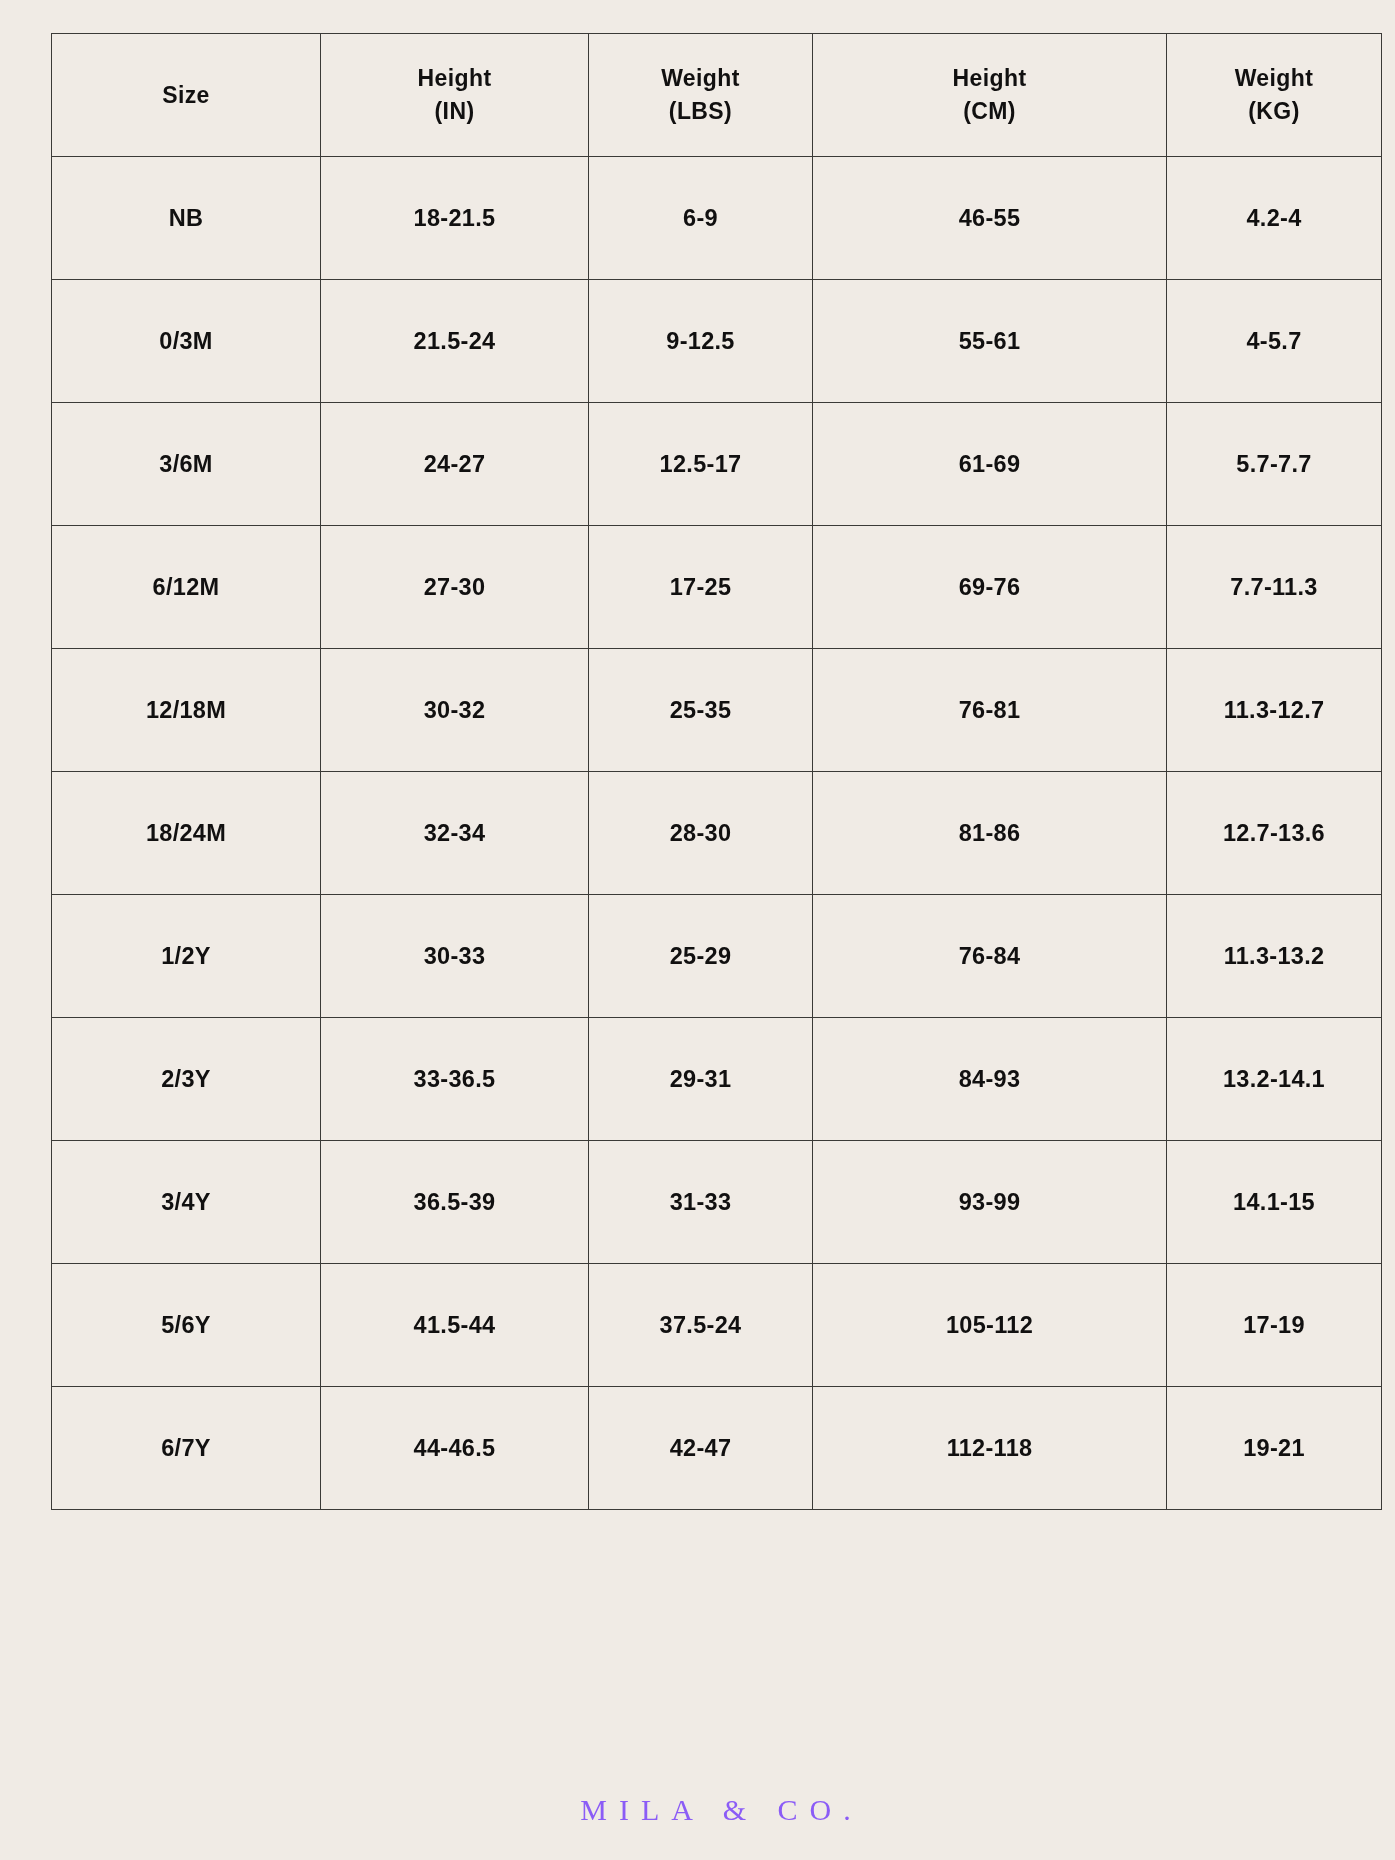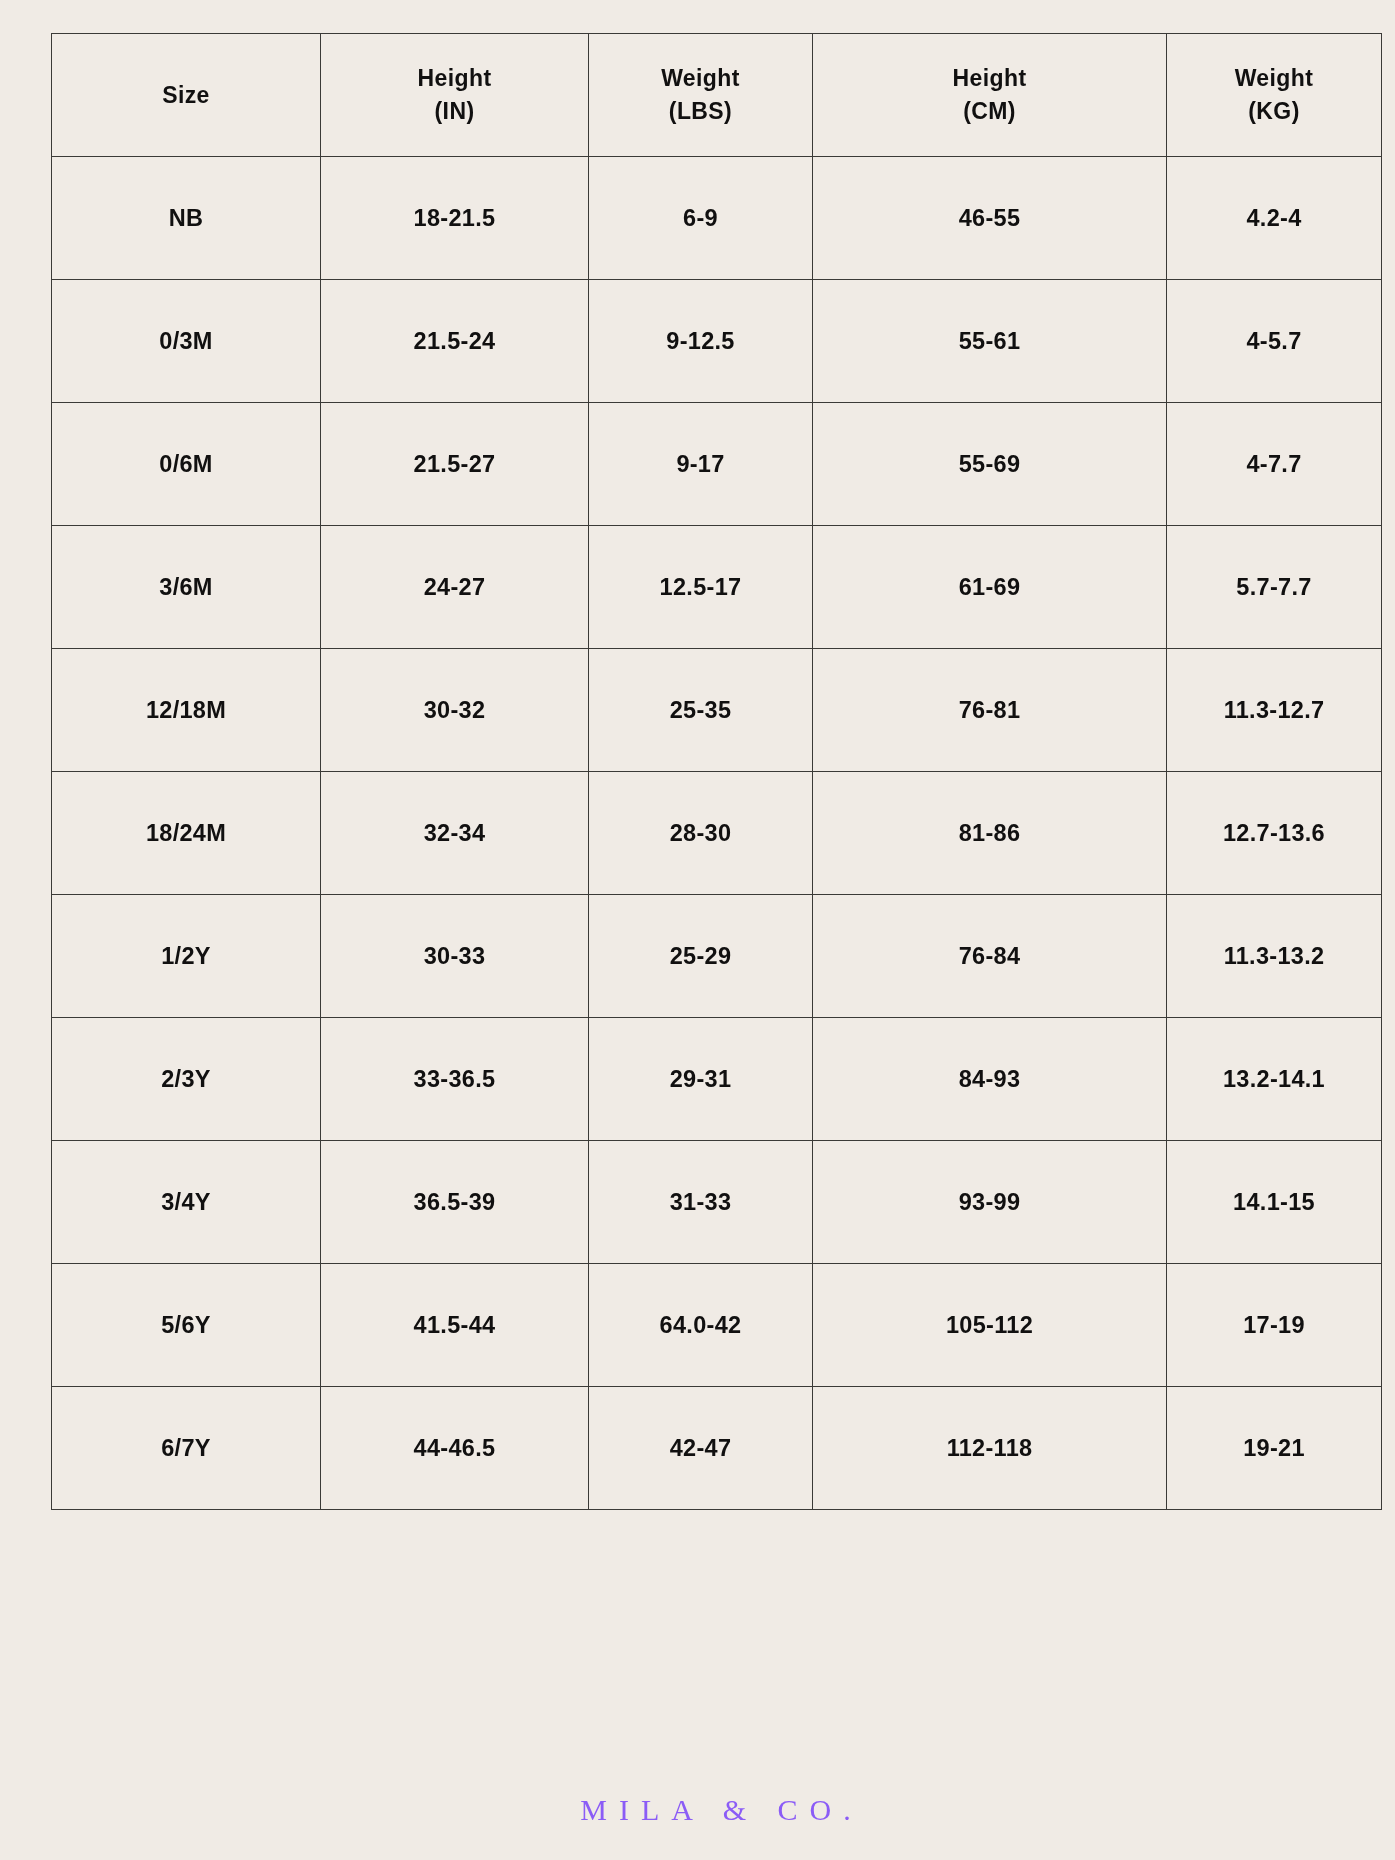--- a/index.html
+++ b/index.html
@@ -138,34 +138,34 @@
             <td>4.2-4</td>
           </tr>
           <tr>
             <td>0/3M</td>
             <td>21.5-24</td>
             <td>9-12.5</td>
             <td>55-61</td>
             <td>4-5.7</td>
           </tr>
           <tr>
-            <td>0/6M</td>
-            <td>21.5-27</td>
-            <td>9-17</td>
-            <td>55-69</td>
-            <td>4-7.7</td>
-          </tr>
-          <tr>
             <td>3/6M</td>
             <td>24-27</td>
             <td>12.5-17</td>
             <td>61-69</td>
             <td>5.7-7.7</td>
           </tr>
           <tr>
+            <td>6/12M</td>
+            <td>27-30</td>
+            <td>17-25</td>
+            <td>69-76</td>
+            <td>7.7-11.3</td>
+          </tr>
+          <tr>
             <td>12/18M</td>
             <td>30-32</td>
             <td>25-35</td>
             <td>76-81</td>
             <td>11.3-12.7</td>
           </tr>
           <tr>
             <td>18/24M</td>
             <td>32-34</td>
             <td>28-30</td>
@@ -189,21 +189,21 @@
           <tr>
             <td>3/4Y</td>
             <td>36.5-39</td>
             <td>31-33</td>
             <td>93-99</td>
             <td>14.1-15</td>
           </tr>
           <tr>
             <td>5/6Y</td>
             <td>41.5-44</td>
-            <td>64.0-42</td>
+            <td>37.5-24</td>
             <td>105-112</td>
             <td>17-19</td>
           </tr>
           <tr>
             <td>6/7Y</td>
             <td>44-46.5</td>
             <td>42-47</td>
             <td>112-118</td>
             <td>19-21</td>
           </tr>

